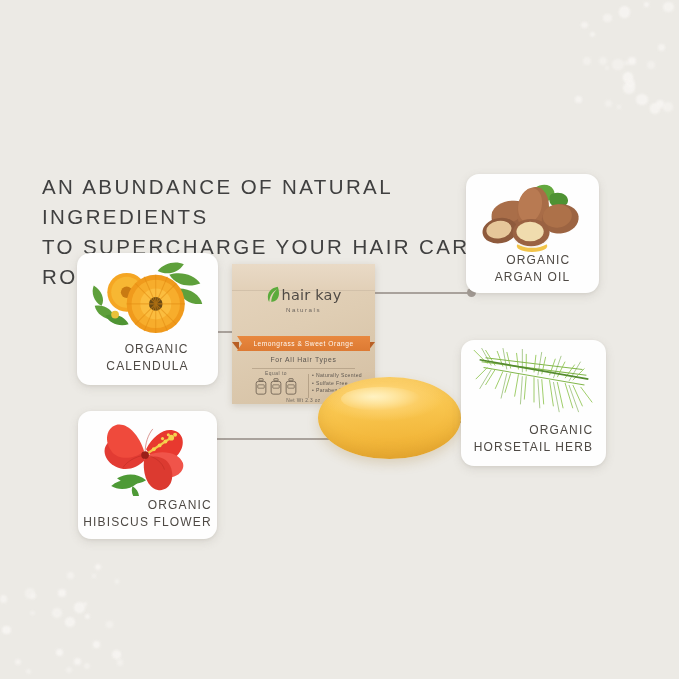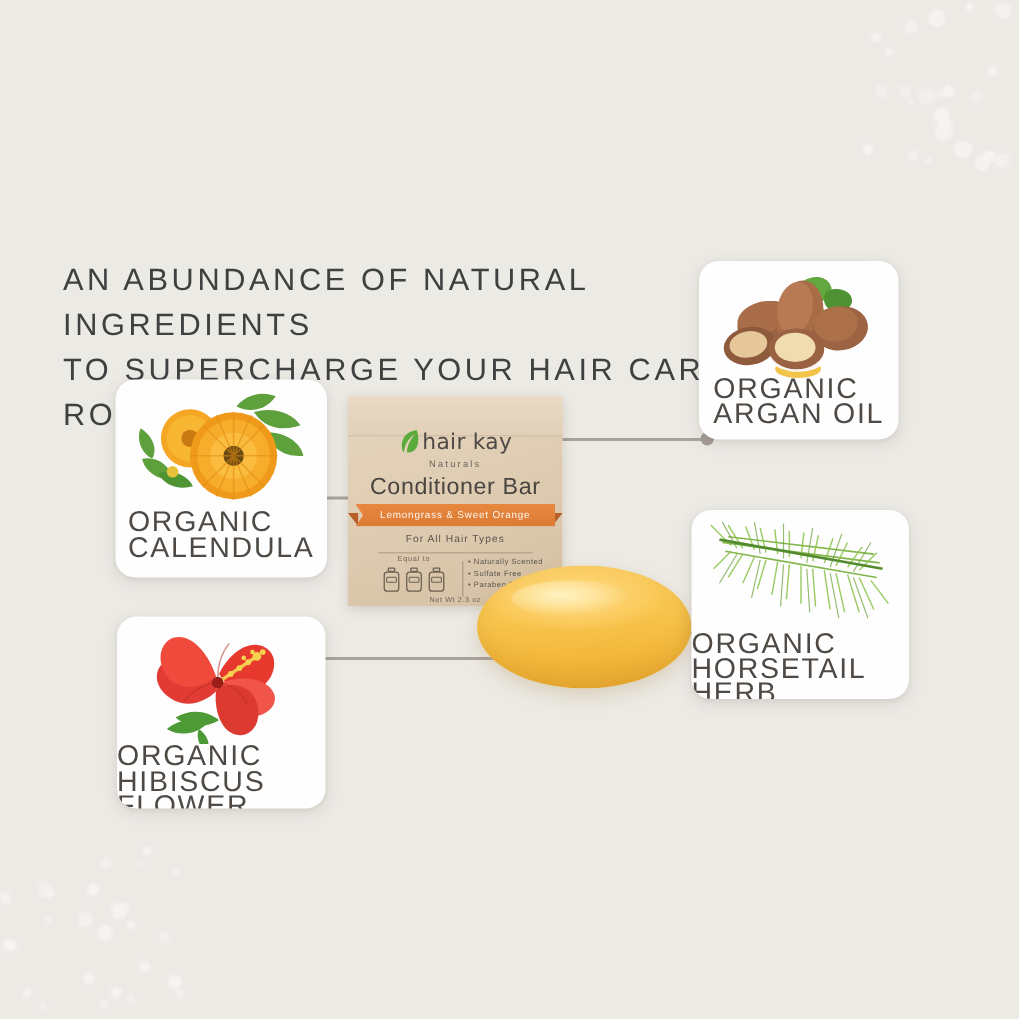--- a/index.html
+++ b/index.html
@@ -36,25 +36,25 @@
     position:absolute;
     background:#fefefe;
     border-radius:13px;
     box-shadow:0 3px 10px rgba(120,110,100,.16), 0 1px 3px rgba(120,110,100,.10);
     display:flex;flex-direction:column;align-items:center;
     overflow:hidden;
   }
   .card-img{flex:0 0 auto;display:flex;align-items:center;justify-content:center;width:100%;}
   .card-label{
     color:#4e4944;
-    text-align:left;
+    text-align:right;
     text-transform:uppercase;
     letter-spacing:1.15px;
     line-height:16.5px;
-    font-size:19px;
+    font-size:12px;
     white-space:pre-line;
     padding-bottom:2px;
   }
 
   
   #product-box{
     position:absolute;left:232px;top:264px;width:143px;height:140px;
     background:linear-gradient(160deg,#e6d5be 0%,#dfcdb3 45%,#d4bfa2 100%);
     box-shadow:0 2px 7px rgba(120,100,75,.22);
   }
@@ -209,21 +209,20 @@
     <div id="box-flap"></div>
 
     <div id="brand-row">
       <svg id="leaf-mark" viewBox="0 0 20 26">
         <path d="M18 1C7 3 2 10 3 19c0 2 1 4 2 5 1-9 5-15 12-19-5 5-8 10-9 19 7 1 12-5 12-13 0-4-1-8-2-10z" fill="#5bab3c"></path>
       </svg>
       <span id="brand-name">hair kay</span>
     </div>
     <div id="brand-sub">Naturals</div>
 
-    <div id="product-title">Conditioner Bar</div>
 
     <div class="banner-tail" id="tail-l"></div>
     <div class="banner-tail" id="tail-r"></div>
     <div id="scent-banner">
       <span>Lemongrass &amp; Sweet Orange</span>
     </div>
 
     <div id="hairtypes">For All Hair Types</div>
     <div id="hairtypes-rule"></div>
 

